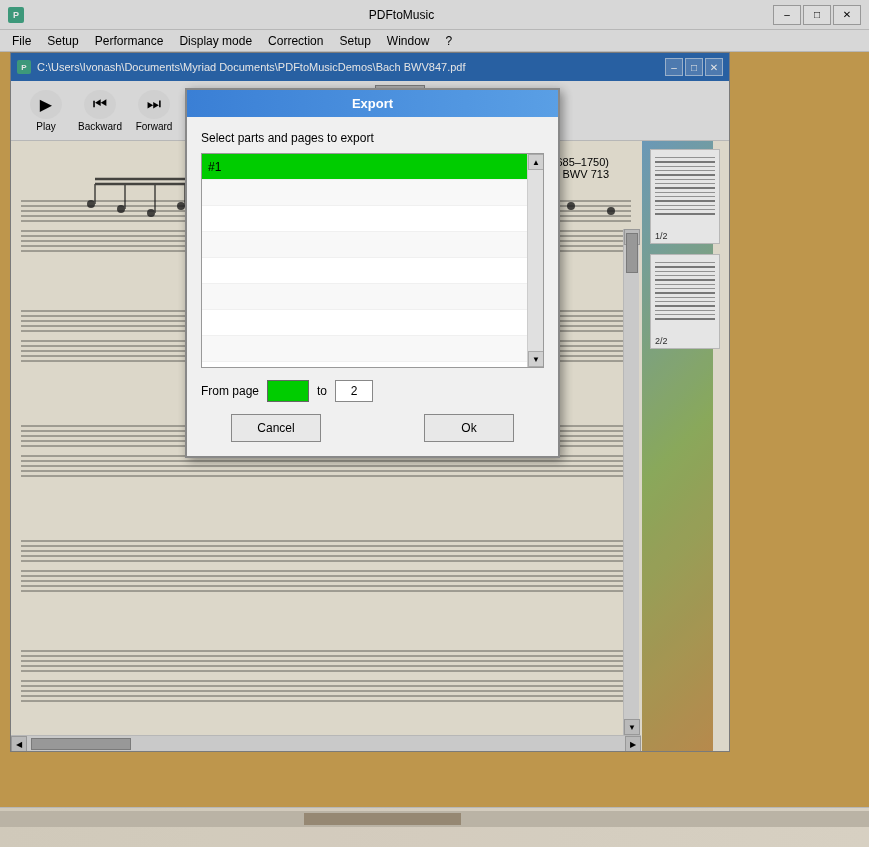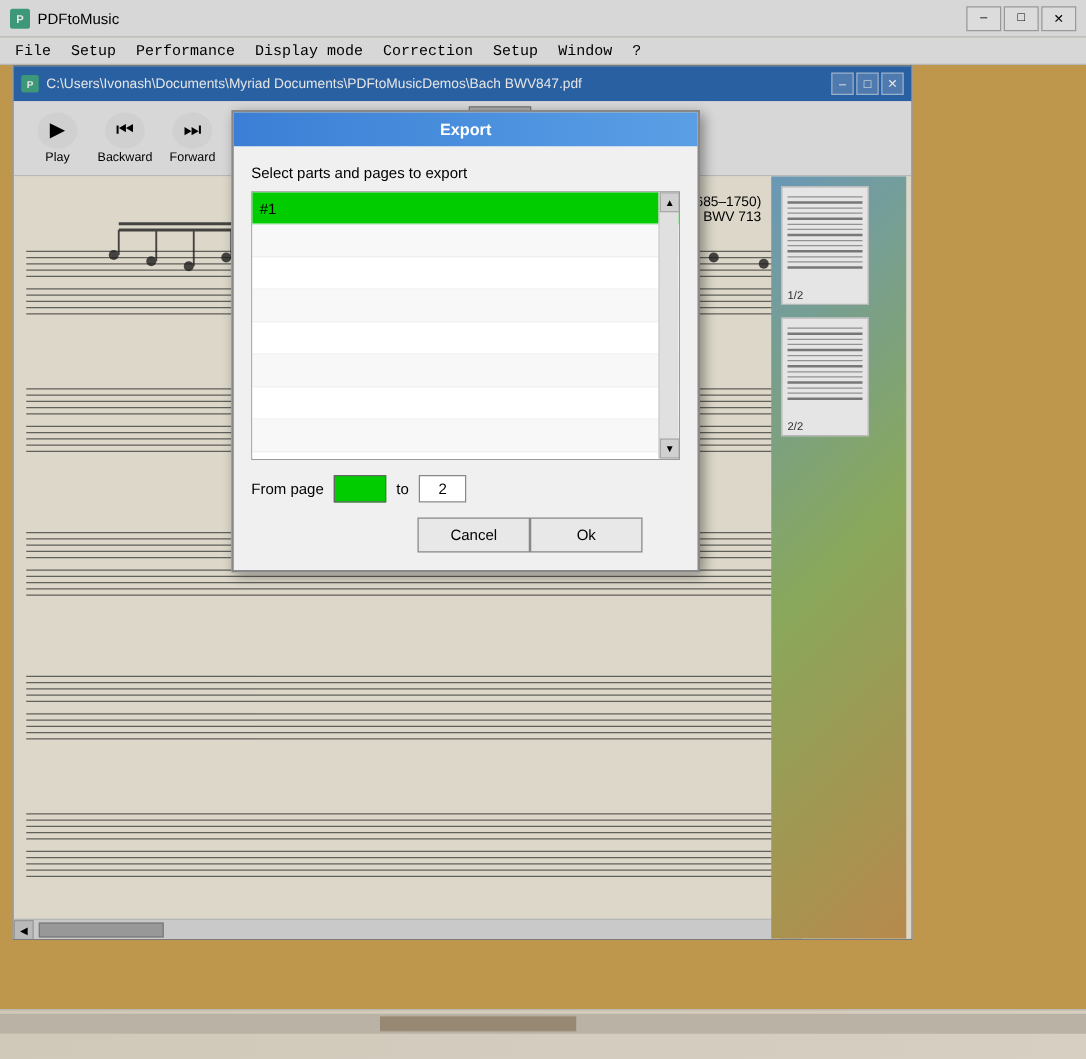--- a/index.html
+++ b/index.html
@@ -16,21 +16,21 @@
       user-select: none;
     }
     .title-bar-icon {
       width: 16px; height: 16px;
       background: #4a8;
       border-radius: 2px;
       margin-right: 6px;
       display: flex; align-items: center; justify-content: center;
       color: white; font-size: 9px; font-weight: bold;
     }
-    .title-bar-text { font-size: 12px; flex: 1; }
+    .title-bar-text { font-size: 12px; flex: 1; text-align: center; }
     .title-bar-controls { display: flex; gap: 2px; }
     .title-bar-btn {
       width: 28px; height: 20px;
       border: 1px solid #aaa;
       background: #f5f5f5;
       cursor: pointer;
       display: flex; align-items: center; justify-content: center;
       font-size: 10px;
     }
 
@@ -41,21 +41,21 @@
       display: flex;
       align-items: center;
       padding: 0 4px;
       border-bottom: 1px solid #ccc;
     }
     .menu-item {
       padding: 2px 8px;
       cursor: pointer;
       font-size: 12px;
       height: 100%;
-      display: flex; align-items: center; font-family: Liberation Mono, monospace;
+      display: flex; align-items: center;
     }
 
     
     .doc-window {
       position: absolute;
       top: 52px;
       left: 10px;
       width: 720px;
       height: 700px;
       background: #f5f0e0;
@@ -112,22 +112,22 @@
     .sheet-area {
       background: #f5f0e0;
       flex: 1;
       position: relative;
       overflow: hidden;
     }
 
     
     .sidebar {
       position: absolute;
-      right: 4px; top: 0;
-      width: 108px;
+      right: 16px; top: 0;
+      width: 71px;
       height: 100%;
       background: linear-gradient(135deg, #7ac, #9b6, #c95);
       display: flex;
       flex-direction: column;
       padding: 8px;
       gap: 10px;
     }
     .thumb {
       background: white;
       border: 1px solid #ccc;
@@ -250,21 +250,21 @@
       text-align: center;
       font-size: 12px;
       padding: 0 4px;
     }
     .to-label { font-size: 12px; }
 
     .info-text { font-size: 11px; line-height: 1.6; margin-bottom: 14px; color: #333; }
 
     .dialog-buttons {
       display: flex;
-      justify-content: flex-end;
+      justify-content: space-between;
       padding: 0 30px;
     }
     .dlg-btn {
       width: 90px; height: 28px;
       border: 1px solid #888;
       background: #e8e8e8;
       font-size: 12px;
       cursor: pointer;
       display: flex; align-items: center; justify-content: center;
     }

